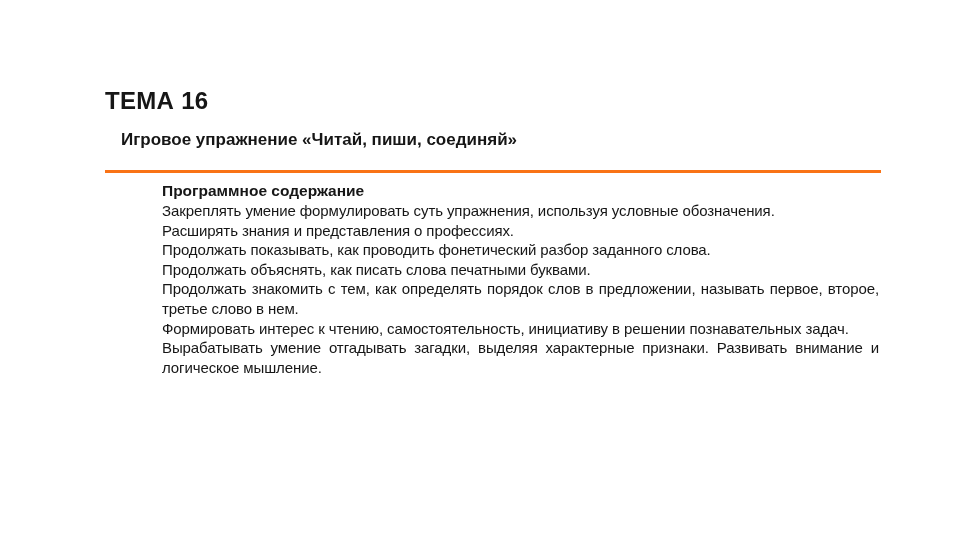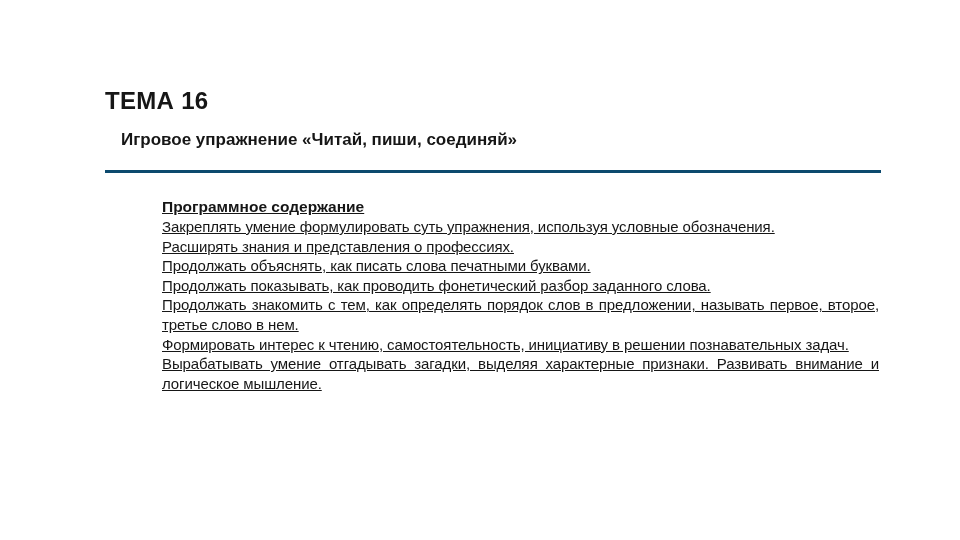--- a/index.html
+++ b/index.html
@@ -14,21 +14,21 @@
     background: #ffffff;
     font-family: "Liberation Sans", sans-serif;
     color: #161616;
     overflow: hidden;
   }
   .scan-header {
     position: absolute;
     left: 105px;
     top: 88px;
     width: 776px;
-    border-bottom: 3px solid #0c4a6e;
+    border-bottom: 3px solid #f97316;
     padding-bottom: 4px;
   }
   .tema-title {
     font-size: 24px;
     font-weight: 700;
     line-height: 26px;
     letter-spacing: 0.3px;
     margin: 0 0 5px 0;
   }
   .tema-subtitle {
@@ -39,23 +39,22 @@
   }
   .tema-exercise {
     font-size: 17px;
     font-weight: 700;
     line-height: 20px;
     margin: 16px;
   }
   .content {
     position: absolute;
     left: 162px;
-    top: 197px;
+    top: 181px;
     width: 717px;
-    text-decoration: underline;
   }
   .section-heading {
     font-size: 15.5px;
     font-weight: 700;
     line-height: 20px;
     margin: 0;
   }
   .body-par {
     font-size: 15px;
     line-height: 19.6px;
@@ -72,21 +71,21 @@
   <div class="scan-header">
     <h1 class="tema-title">ТЕМА 16</h1>
     <p class="tema-exercise">Игровое упражнение «Читай, пиши, соединяй»</p>
   </div>
 
   <div class="content">
     <h2 class="section-heading">Программное содержание</h2>
     <div>
         <p class="body-par">Закреплять умение формулировать суть упражнения, используя условные обозначения.</p>
         <p class="body-par">Расширять знания и представления о профессиях.</p>
+        <p class="body-par">Продолжать показывать, как проводить фонетический разбор заданного слова.</p>
         <p class="body-par">Продолжать объяснять, как писать слова печатными буквами.</p>
-        <p class="body-par">Продолжать показывать, как проводить фонетический разбор заданного слова.</p>
         <p class="body-par">Продолжать знакомить с тем, как определять порядок слов в предложении, называть первое, второе, третье слово в нем.</p>
         <p class="body-par">Формировать интерес к чтению, самостоятельность, инициативу в решении познавательных задач.</p>
         <p class="body-par">Вырабатывать умение отгадывать загадки, выделяя характерные признаки. Развивать внимание и логическое мышление.</p>
       </div>
   </div>
 
 </div>
 
 </body></html>

